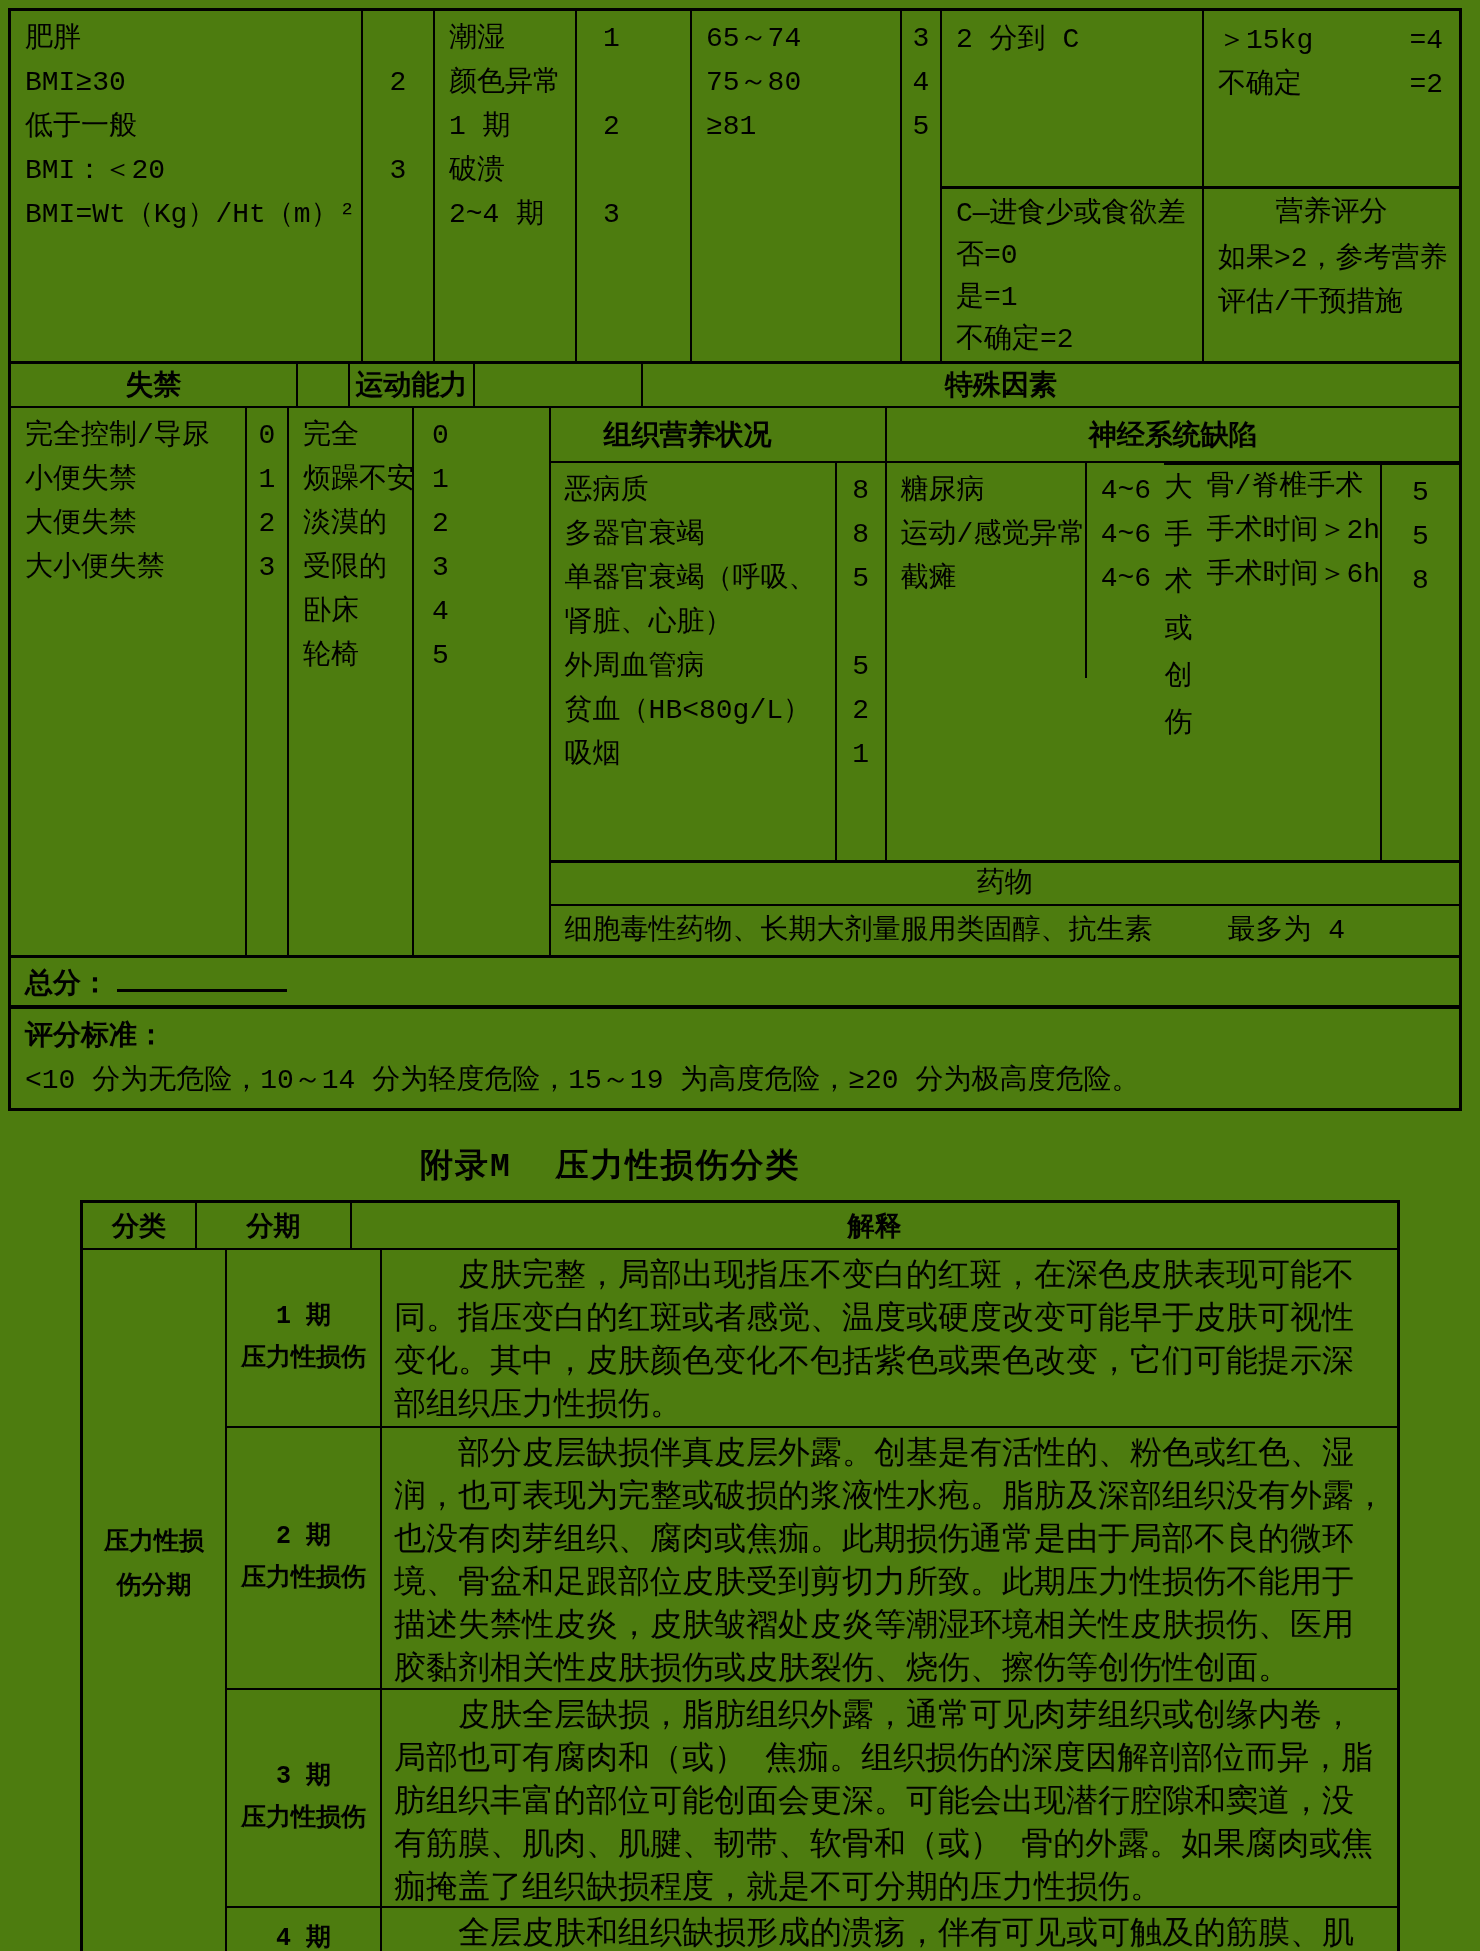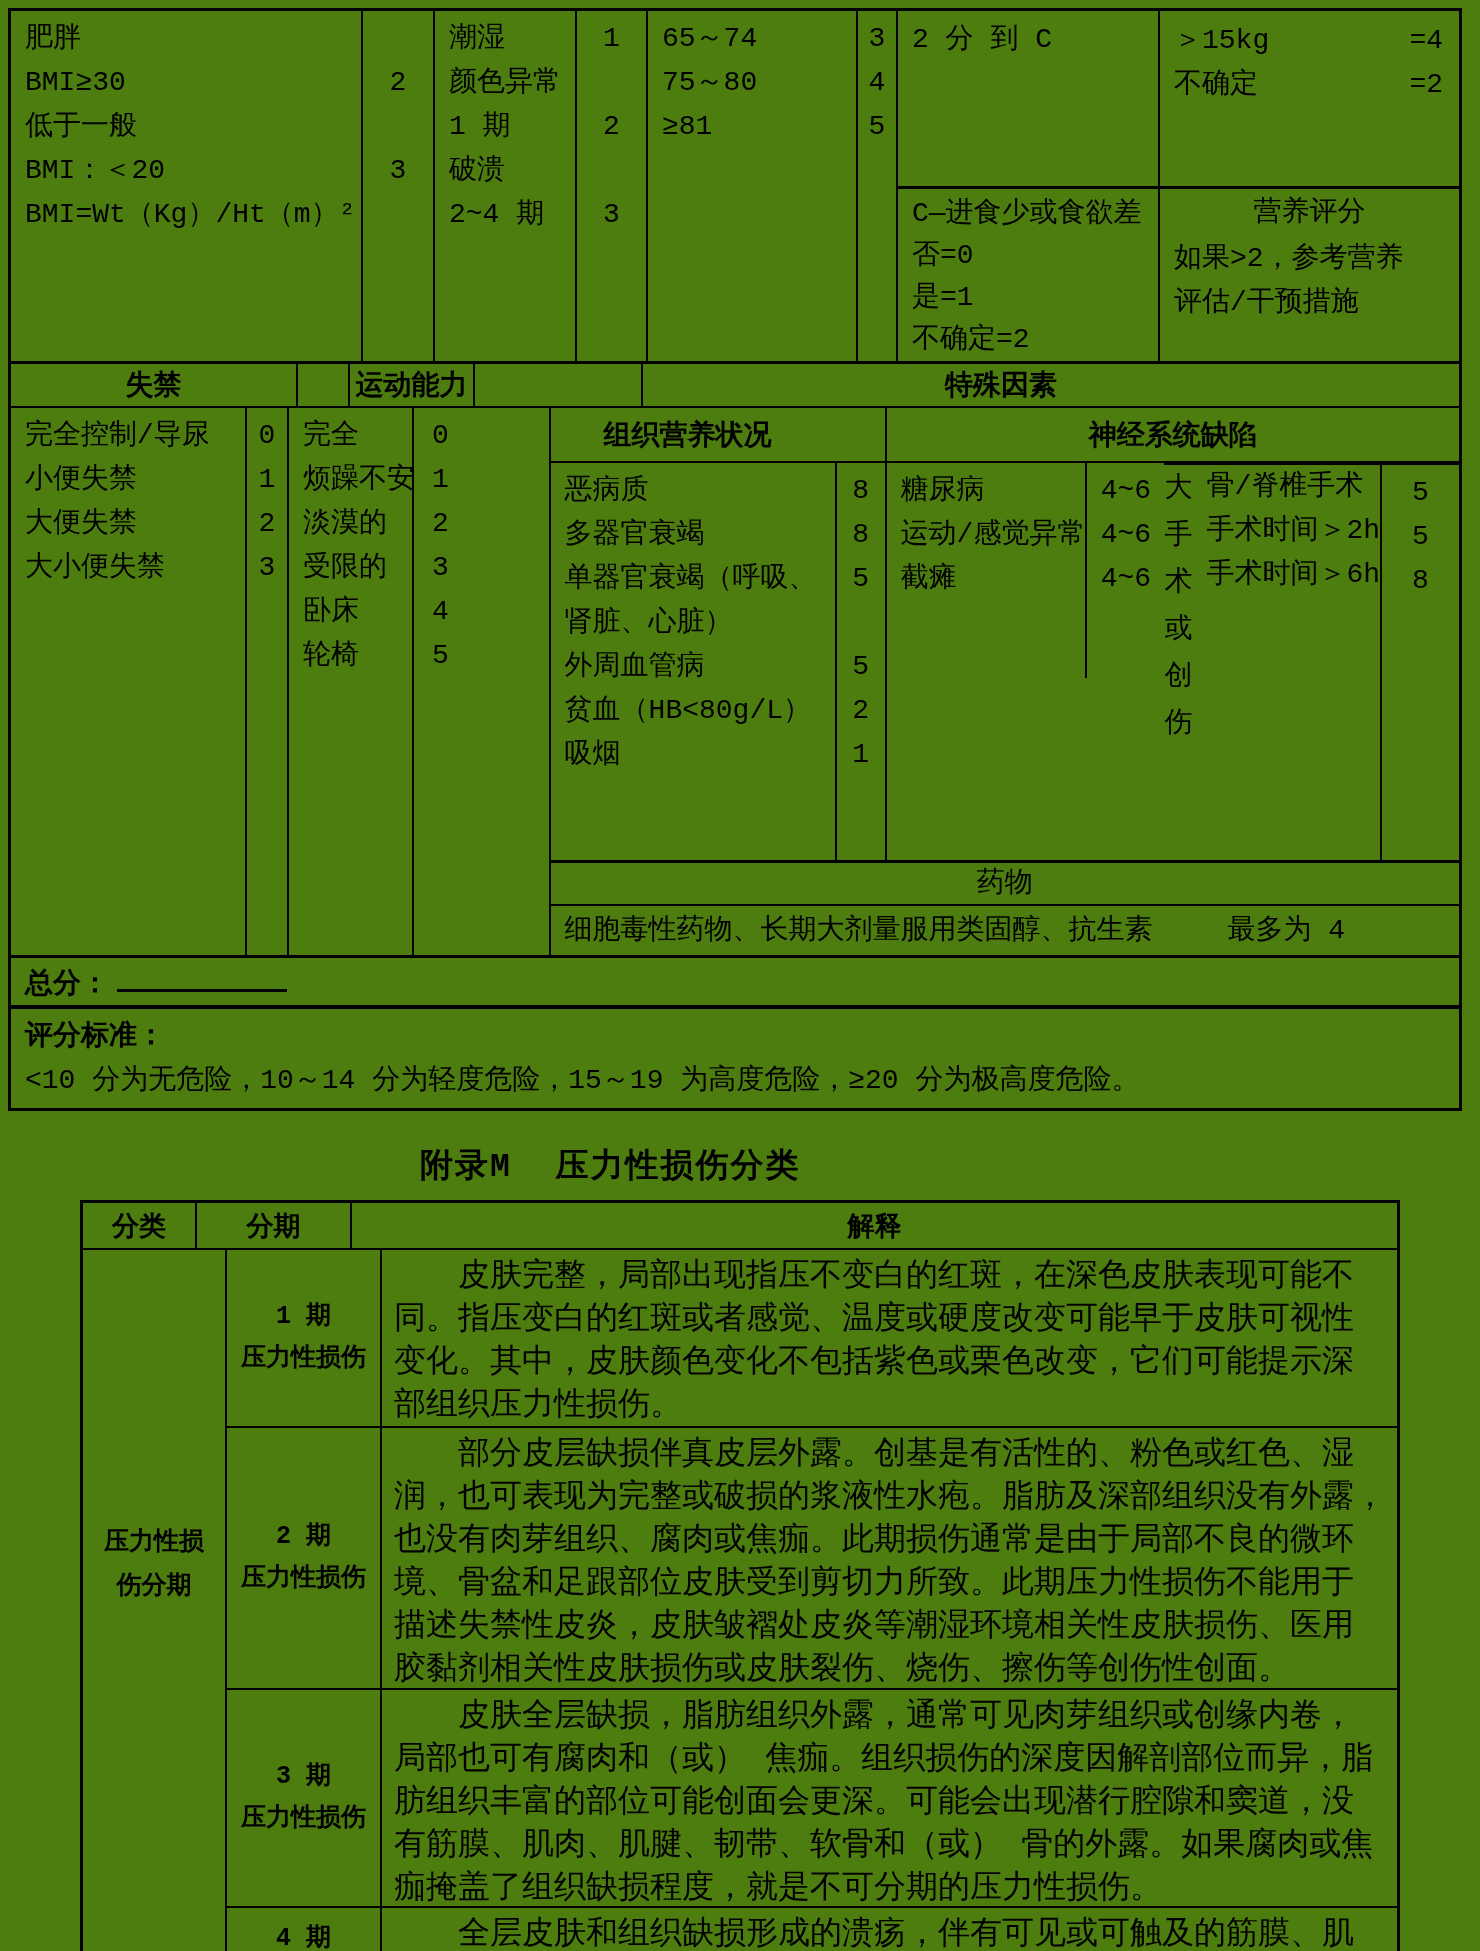--- a/index.html
+++ b/index.html
@@ -20,26 +20,26 @@
 
   .top-row { height:350px; }
   .pad { padding:6px 0 0 14px; }
   .ln { height:44px; line-height:44px; white-space:nowrap; }
   .score-col .ln { text-align:center; padding-left:0; }
   .score-col { padding-top:6px; }
   .lines-col { padding:6px 0 0 14px; }
 
   .w-build { width:350px; } .w-build-s { width:72px; }
   .w-moist { width:142px; } .w-moist-s { width:71px; }
-  .w-age { width:210px; } .w-age-s { width:40px; }
+  .w-age { width:210px;margin-left:44px; } .w-age-s { width:40px; }
   .w-app { width:262px; } .w-wl { flex:1; }
 
   .split-top { height:178px; border-bottom:3px solid #000; }
   .split-bot { height:169px; }
-  .app-top { display:flex; justify-content:space-between; padding:8px 106px 0 14px; }
+  .app-top { display:flex; padding:8px 70px 0 14px; }
   .wl-grid { display:flex; padding:8px 16px 0 14px; }
   .wl-grid .vals { flex:1; text-align:right; }
   .note-lines { padding:4px 0 0 14px; }
   .note-lines .ln { height:42px; line-height:42px; }
   .nut-title { height:48px; line-height:48px; text-align:center; }
 
   
   .hdr-row { height:45px; border-top:3px solid #000; }
   .hdr-row .cell { display:flex; align-items:center; justify-content:center; font-weight:bold; }
   .w-inc { width:285px; } .w-inc-s { width:52px; }

